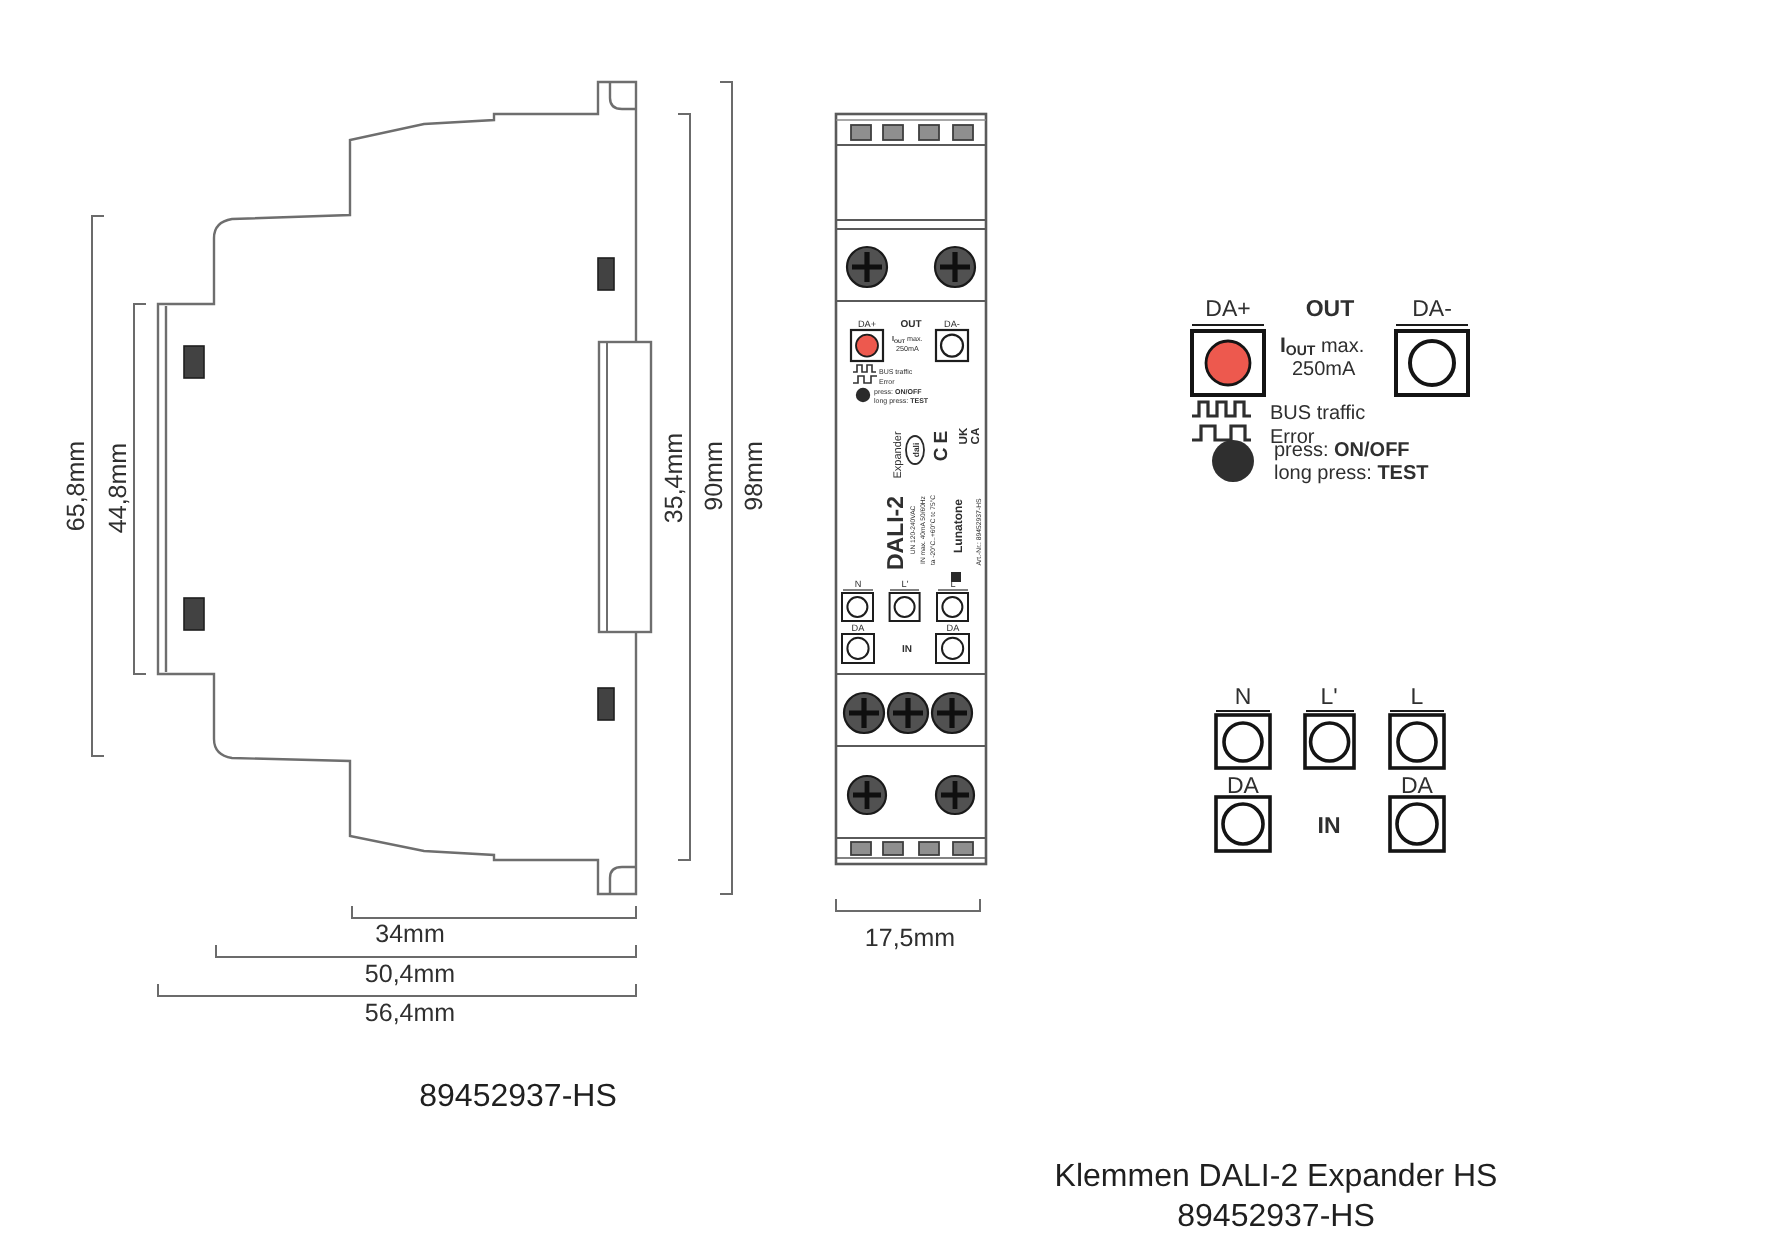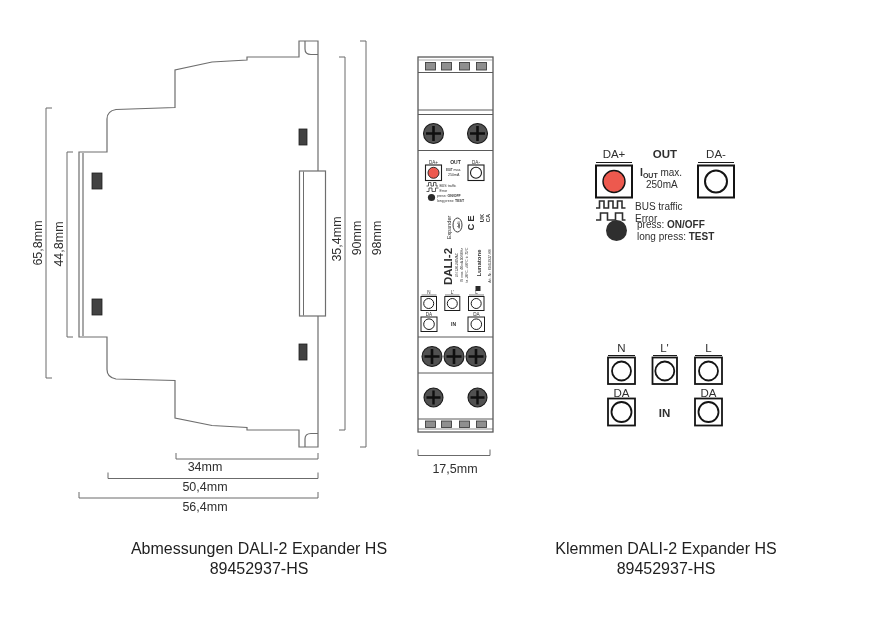--- a/index.html
+++ b/index.html
@@ -11,21 +11,21 @@
   svg text{font-family:"Liberation Sans",sans-serif;fill:#2f2f2f;}
   .caption{
     position:absolute;top:539px;width:300px;text-align:center;
     font-size:16px;line-height:20px;color:#1f1f1f;
   }
   #side-view-svg{left:25px;top:30px;}
   #front-view-svg{left:403px;top:50px;}
   #detail-buttons-svg{left:586px;top:142px;}
   #detail-terminals-svg{left:593px;top:340px;}
   #caption-left{left:109px;}
-  #caption-right{left:516px;}
+  #caption-right{left:488px;margin-top:40px;}
 </style>
 </head>
 <body>
 
 <svg id="side-view-svg" width="365" height="495" viewBox="25 30 365 495">
   <g stroke="#6e6e6e" stroke-width="1.2" fill="none">
     <path d="M79,152 H107 V119 Q107,111 116,109.5 L175,107.5 V70 L212,62 L247,60 V57 H299 V41 H318 V447 H299 V430 H247 V427.5 L212,425.5 L175,418 V380.5 L116,379 Q107,377.5 107,369.5 V337 H79 Z"></path>
     <path d="M83,153 V336"></path>
     <path d="M305,41 V49 Q305,54.5 311,54.5 H318"></path>
     <path d="M305,447 V439 Q305,433.5 311,433.5 H318"></path>
@@ -235,19 +235,18 @@
   <g fill="#ffffff" stroke="#141414" stroke-width="1.8">
     <rect x="608" y="398.5" width="27" height="27"></rect>
     <circle cx="621.5" cy="412" r="10"></circle>
     <rect x="695" y="398.5" width="27" height="27"></rect>
     <circle cx="708.5" cy="412" r="10"></circle>
   </g>
   <text x="664.5" y="416.5" font-size="11.5" font-weight="bold" text-anchor="middle">IN</text>
 </svg>
 
 <div class="caption" id="caption-left">
-  <div>Abmessungen DALI-2 Expander HS</div>
   <div>89452937-HS</div>
 </div>
 <div class="caption" id="caption-right">
   <div>Klemmen DALI-2 Expander HS</div>
   <div>89452937-HS</div>
 </div>
 
 </body></html>

